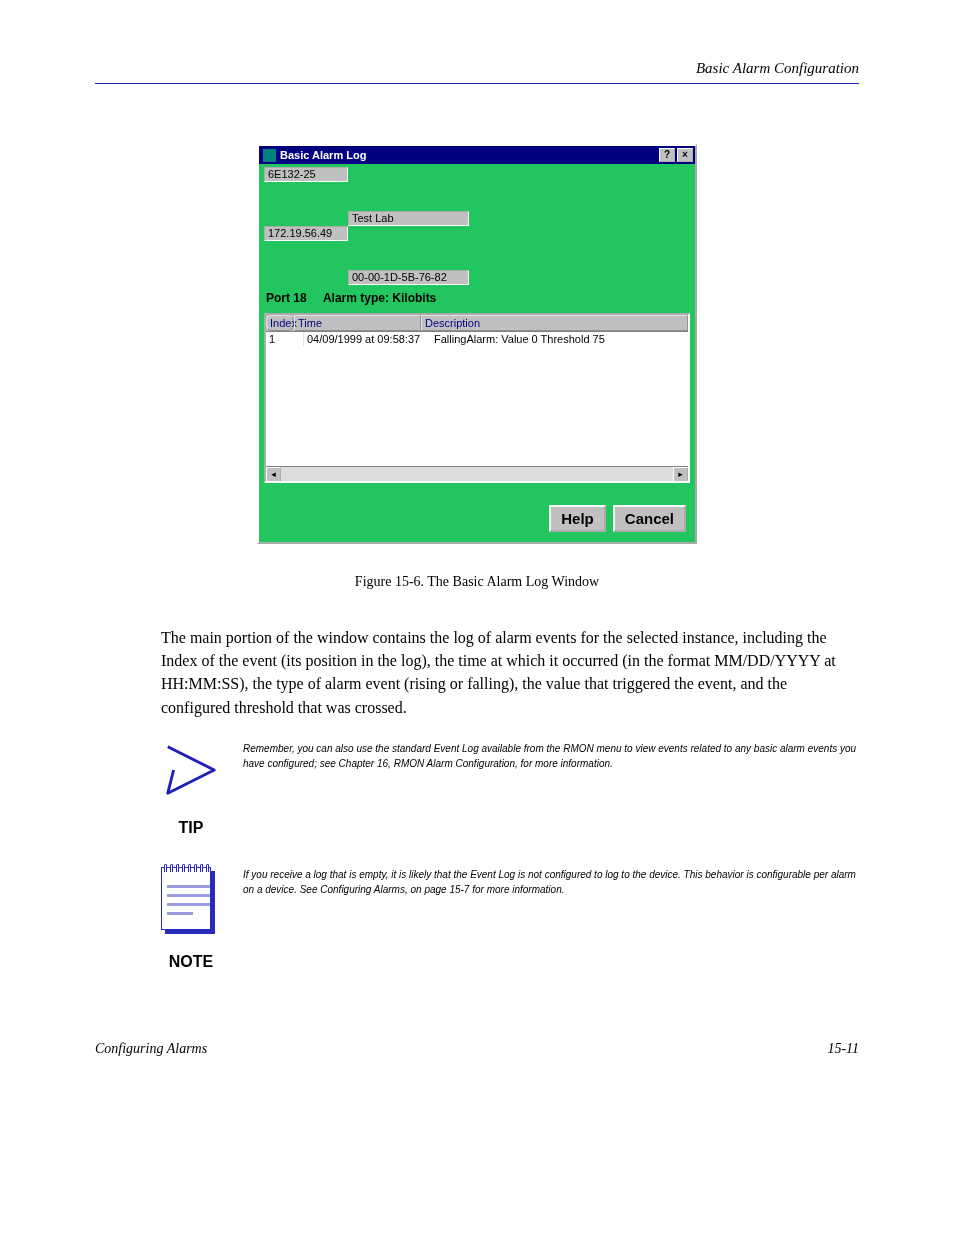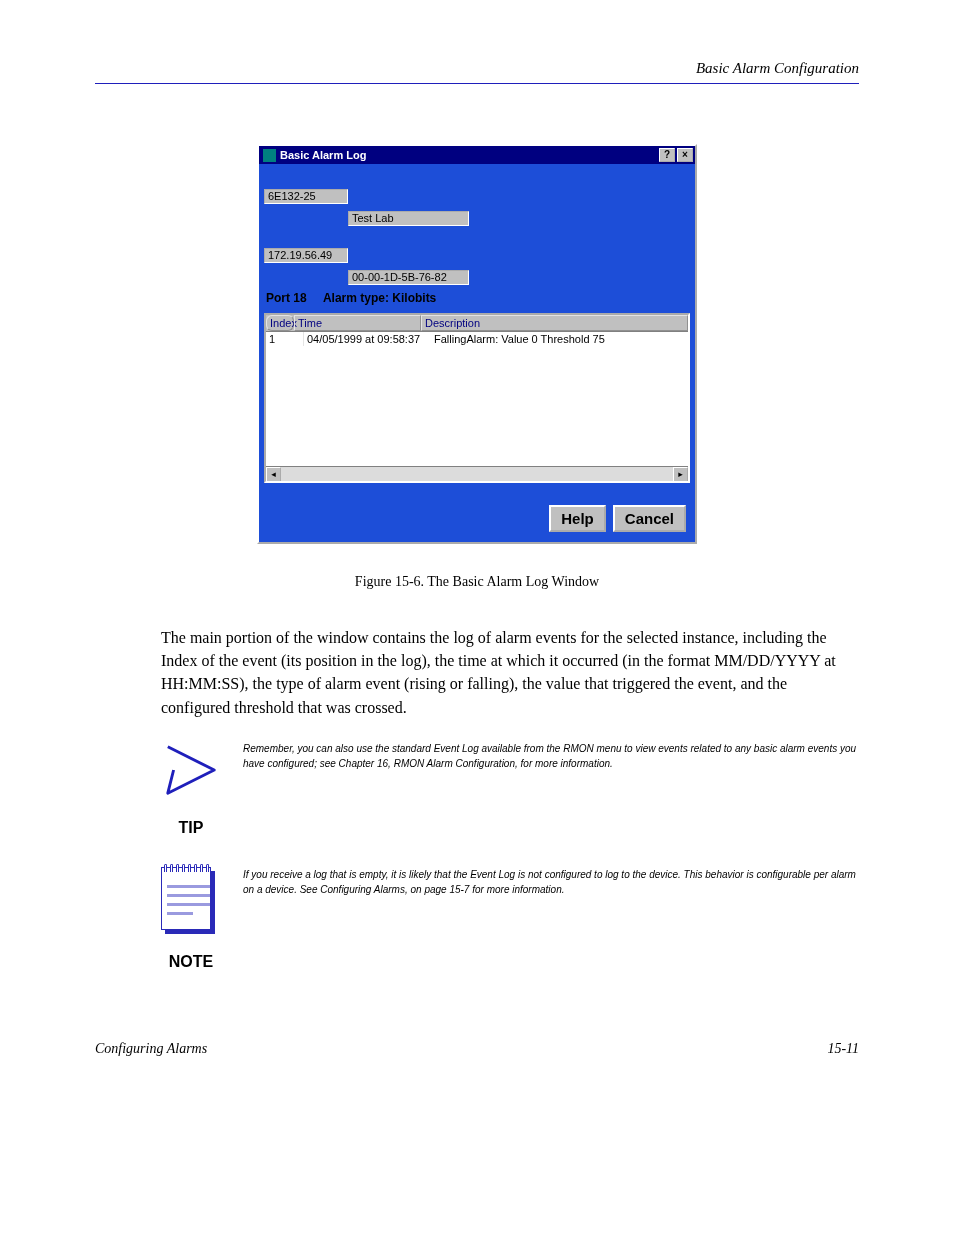--- a/index.html
+++ b/index.html
@@ -19,21 +19,21 @@
     text-align: right;
     border-bottom: 1.5px solid #1f1fbb;
     padding-bottom: 6px;
     margin-bottom: 60px;
   }
 
   
   .dialog-wrap {
     width: 440px;
     margin: 0 auto 30px;
-    background: #1d4ed8;
+    background: #22c55e;
     border: 2px outset #fff;
     font-family: Tahoma, Arial, sans-serif;
     font-size: 11px;
   }
   .titlebar {
     background: #000080;
     color: #fff;
     display: flex;
     align-items: center;
     padding: 2px 2px 2px 4px;
@@ -54,21 +54,21 @@
     border: 1px outset #fff;
     color: #000;
     font-size: 10px;
     font-weight: bold;
     text-align: center;
     line-height: 12px;
     margin-left: 2px;
     font-family: Arial, sans-serif;
   }
   .dialog-body { padding: 3px 5px 8px; }
-  .info-row { display: flex; align-items: center; }
+  .info-row { display: flex; }
   .info-cell {
     border: 1px inset #fff;
     padding: 0 3px;
     font-size: 11px;
     height: 15px;
     background: #c0c0c0;
     overflow: hidden;
   }
   .info-left { width: 84px; }
   .info-right { width: 121px; margin-top: 44px; }
@@ -236,21 +236,21 @@
       </div>
 
       <div class="listview">
         <div class="lv-header">
           <div class="lv-col idx">Index</div>
           <div class="lv-col time">Time</div>
           <div class="lv-col desc">Description</div>
         </div>
         <div class="lv-row">
           <div class="lv-cell idx">1</div>
-          <div class="lv-cell time">04/05/1999 at 09:58:37</div>
+          <div class="lv-cell time">04/09/1999 at 09:58:37</div>
           <div class="lv-cell desc">FallingAlarm: Value 0  Threshold 75</div>
         </div>
         <div class="hscroll">
           <div class="sbtn">◂</div>
           <div class="track"></div>
           <div class="sbtn">▸</div>
         </div>
       </div>
 
       <div class="button-row">

